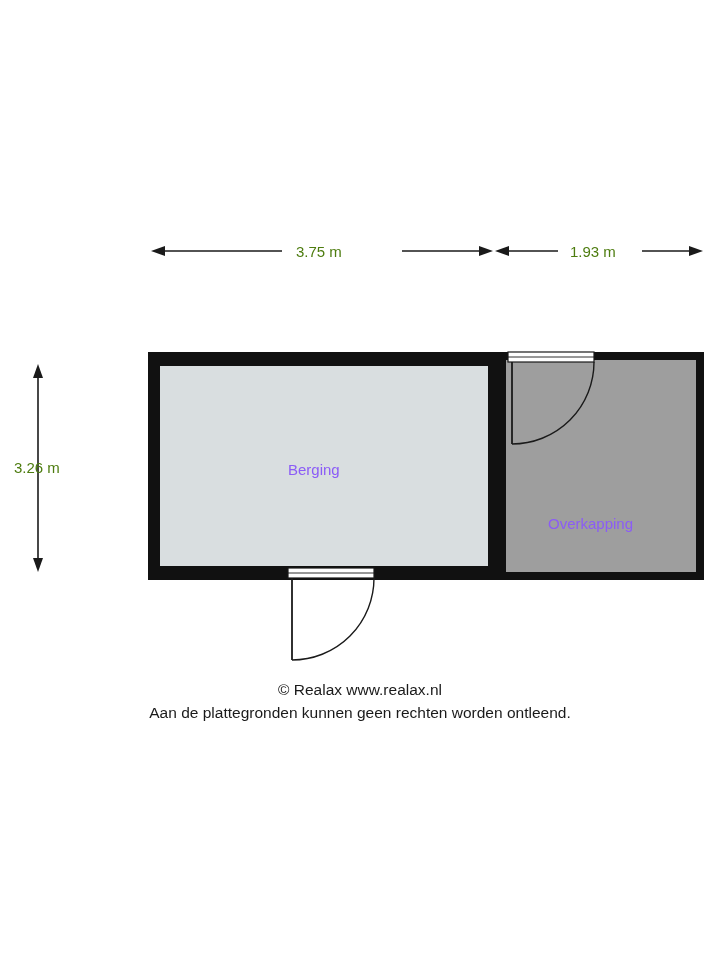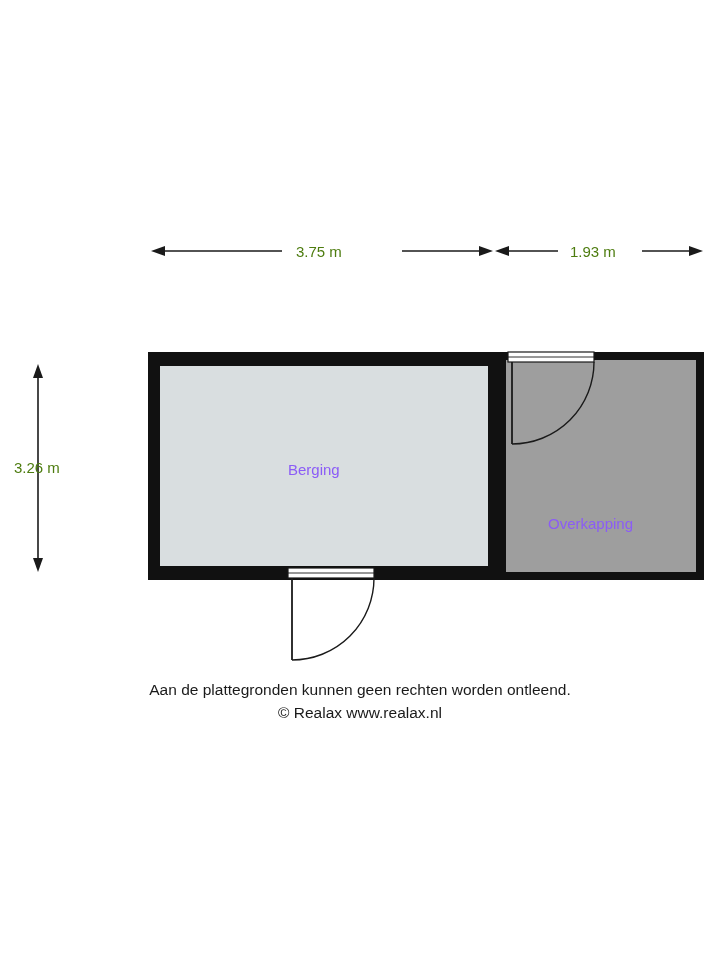--- a/index.html
+++ b/index.html
@@ -144,15 +144,15 @@
 
 <div class="dim-label" id="dim-top-right-label">1.93 m</div>
 
 <div class="dim-label" id="dim-left-label">3.26 m</div>
 
 <div class="room-label" id="room-label-berging">Berging</div>
 
 <div class="room-label" id="room-label-overkapping">Overkapping</div>
 
 <div id="footer">
+  <span class="line">© Realax www.realax.nl</span>
   <span class="line">Aan de plattegronden kunnen geen rechten worden ontleend.</span>
-  <span class="line">© Realax www.realax.nl</span>
 </div>
 
 </body></html>

